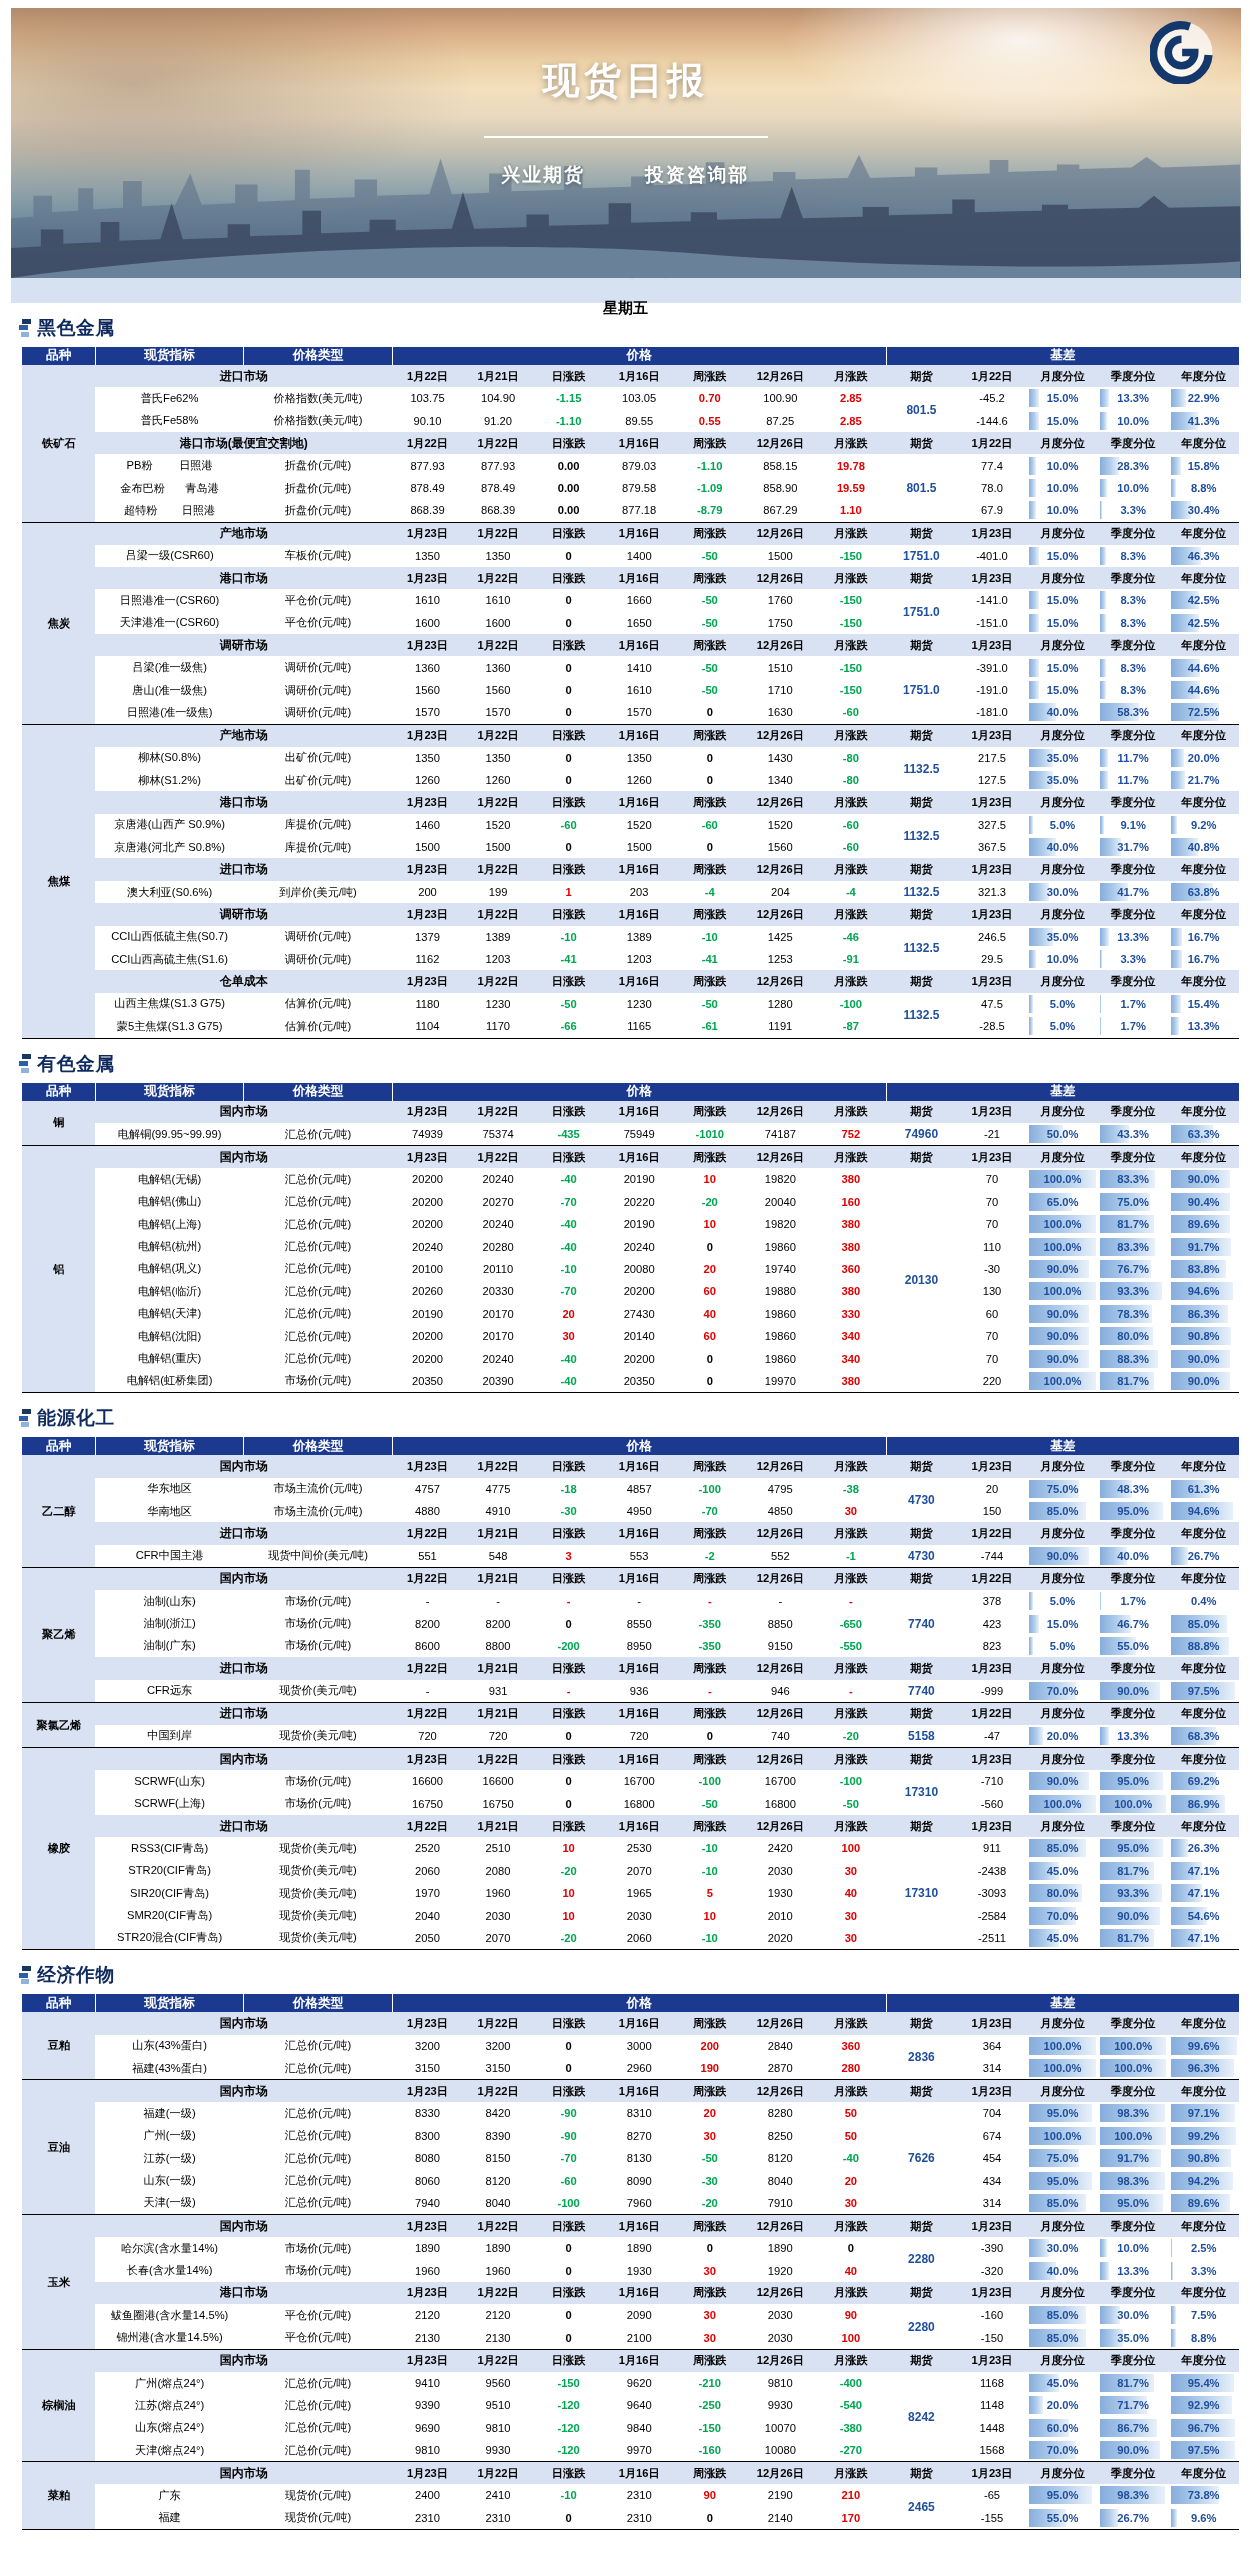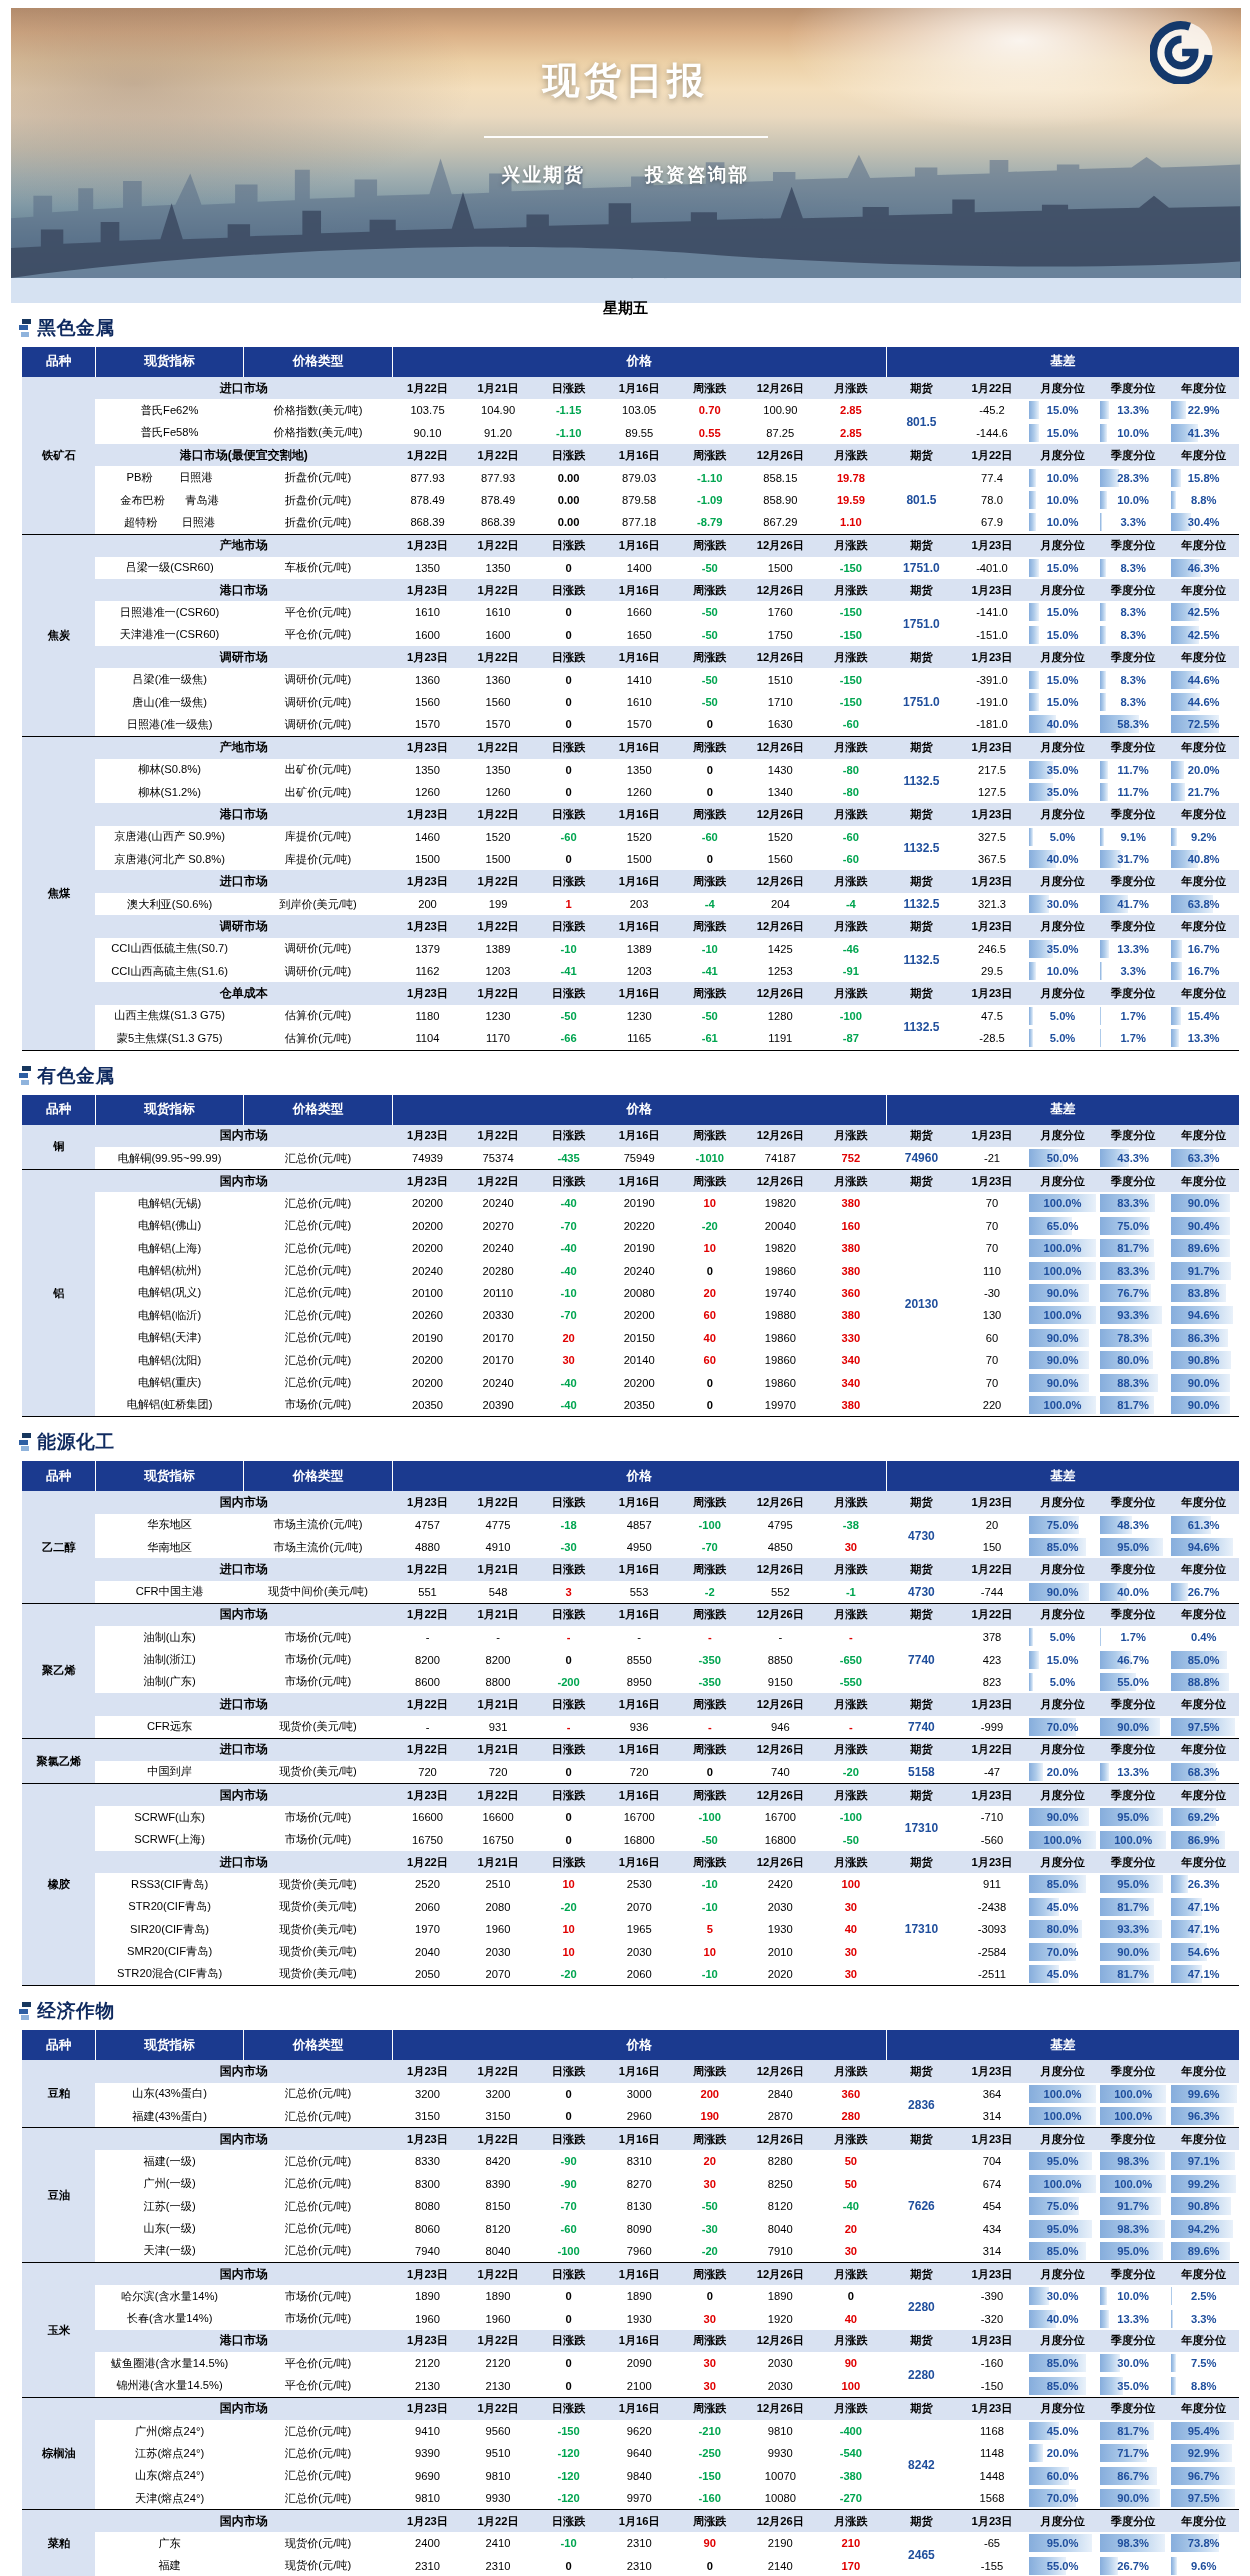--- a/index.html
+++ b/index.html
@@ -28,21 +28,21 @@
   .section { margin:0 12px 3px 22.4px; }
   .sec-title { display:flex; align-items:center; gap:6.7px; margin:12px 0 6px -3px; }
   .bullet { display:flex; flex-direction:column; gap:1.5px; }
   .bullet i { display:block; width:8.2px; height:5.2px; }
   .bullet i:nth-child(1){ background:#17375E; margin-left:3px;}
   .bullet i:nth-child(2){ background:#2E5FA3; margin-left:0;}
   .bullet i:nth-child(3){ background:#8FB3DC; margin-left:1.5px;}
   .sec-title span { font-size:18.7px; font-weight:bold; color:#0F2A5F; letter-spacing:0.7px; }
 
   table { width:100%; border-collapse:collapse; table-layout:fixed; border-bottom:1.5px solid #000; }
-  thead th { background:#1B3A8F; color:#fff; font-size:12.7px; font-weight:bold; height:30px; }
+  thead th { background:#1B3A8F; color:#fff; font-size:12.7px; font-weight:bold; height:18px; }
   thead th.sep { border-left:0.7px solid #fff; }
   thead th.basis-group { border-left:1.5px solid #fff; }
   tbody.group { border-top:1.5px solid #000; }
   tbody.group:first-of-type { border-top:none; }
   td { text-align:center; vertical-align:middle; font-size:11.2px; color:#000; height:22.4px; }
   td.variety { background:#fff; font-size:12.7px; }
   tr.subhead td { background:#D9E2F2; font-weight:bold; font-size:11.2px; }
   tr.subhead td.market { font-size:12px; }
   td.ind-split { padding:0 4.5px; }
   .ind-flex { display:flex; justify-content:space-evenly; align-items:center; }
@@ -1193,21 +1193,21 @@
                   <span class="pct-text">94.6%</span>
                 </div>
               </td>
             </tr>
             <tr>
               <td class="ind-split">电解铝(天津)</td>
               <td>汇总价(元/吨)</td>
               <td class="num">20190</td>
               <td class="num">20170</td>
               <td class="chg c-up">20</td>
-              <td class="num">20150</td>
+              <td class="num">27430</td>
               <td class="chg c-up">40</td>
               <td class="num">19860</td>
               <td class="chg c-up">330</td>
               <td class="num">60</td>
               <td class="pct">
                 <div class="pct-wrap">
                   <div class="pct-bar" style="width: 90%;"></div>
                   <span class="pct-text">90.0%</span>
                 </div>
               </td>

